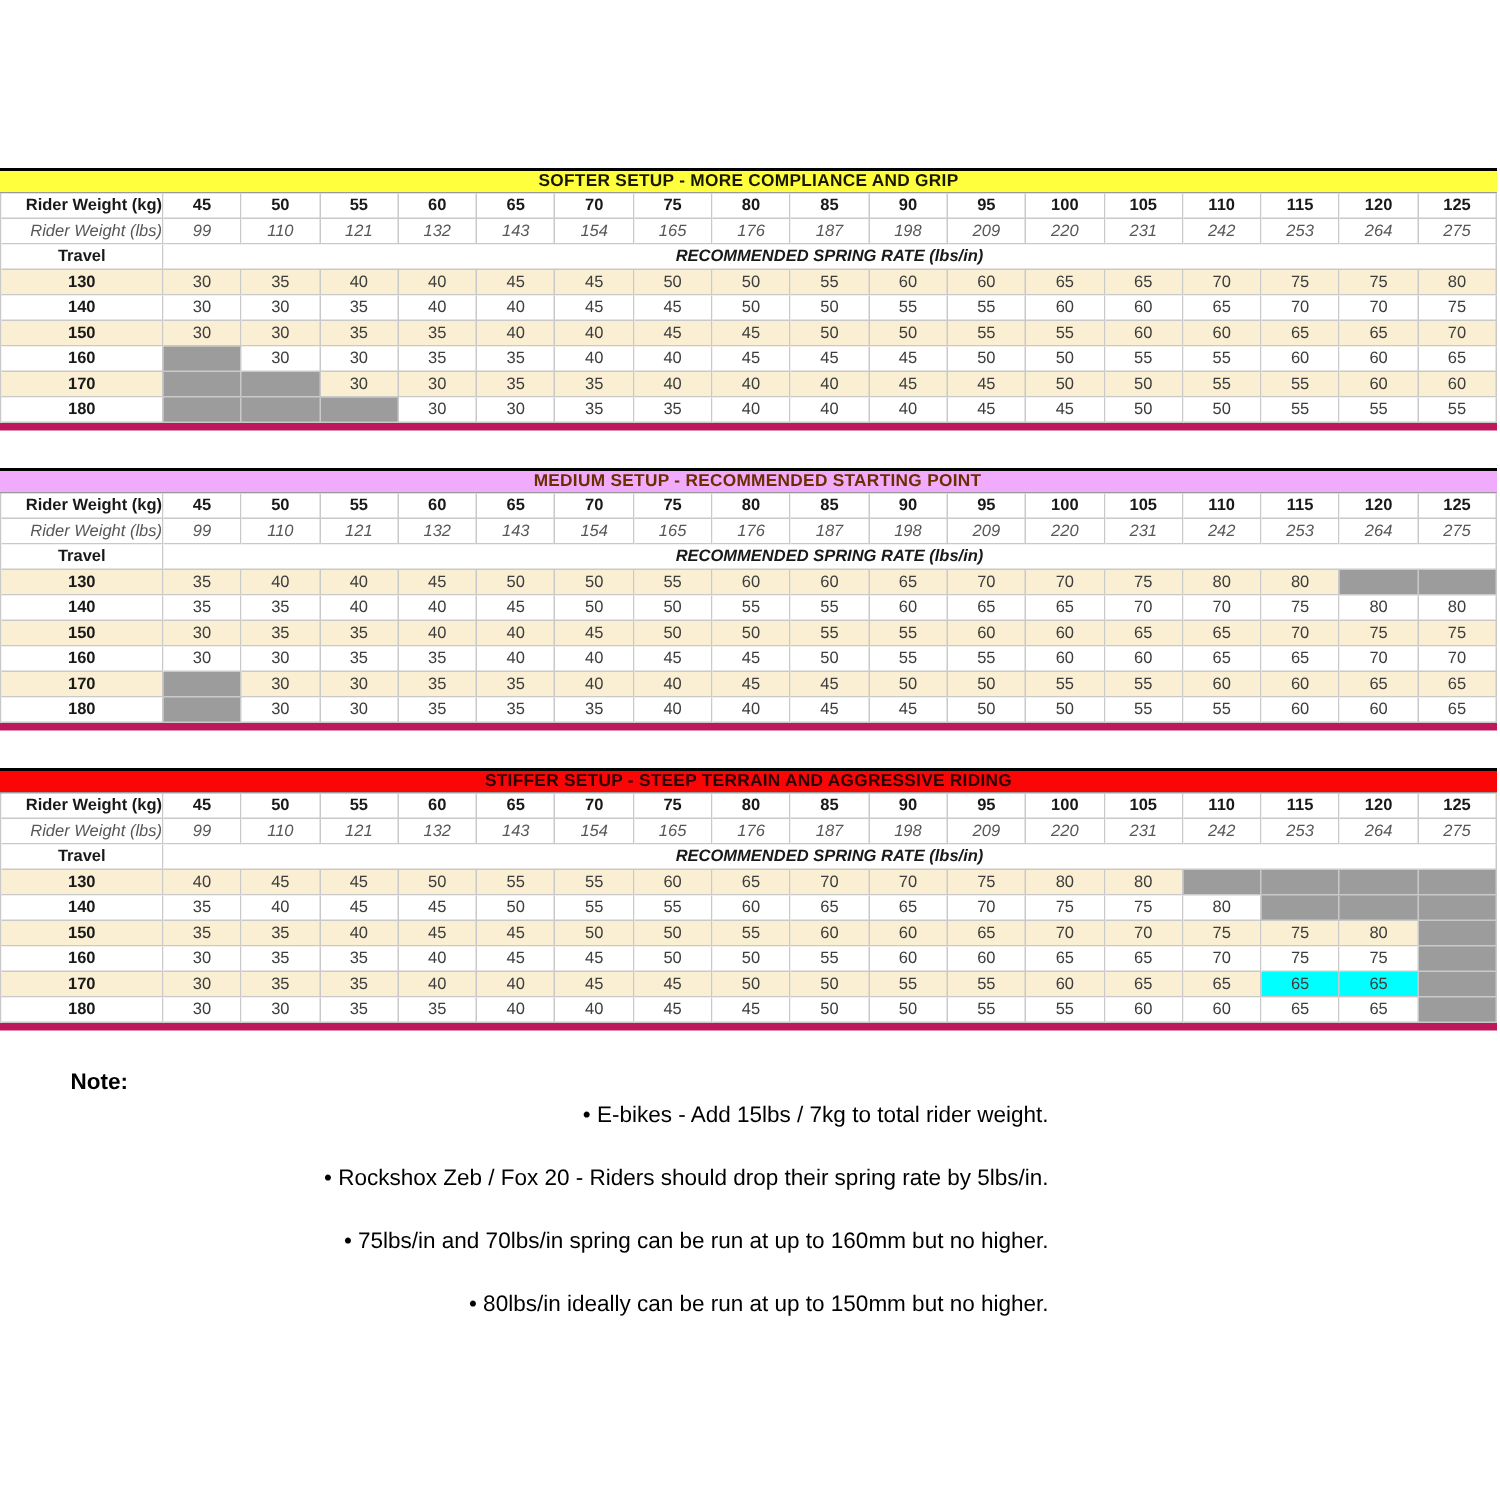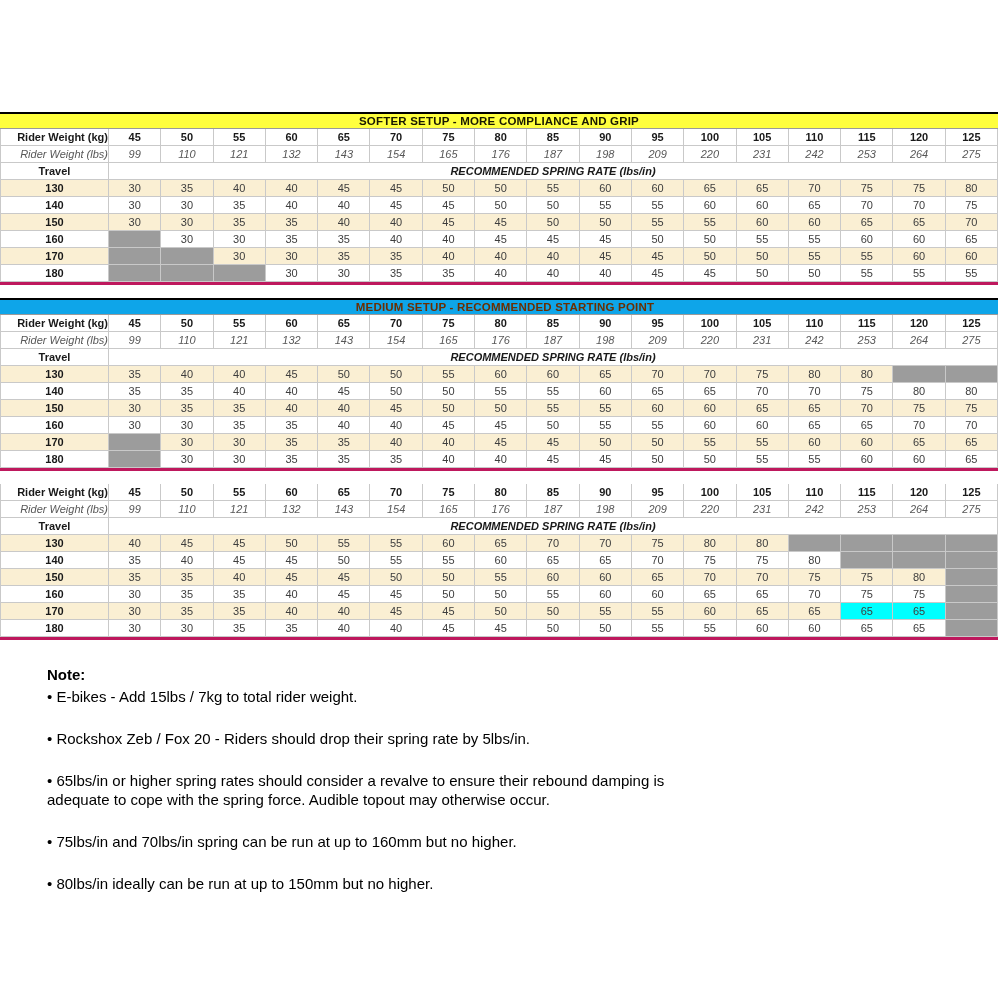--- a/index.html
+++ b/index.html
@@ -1,37 +1,37 @@
 <!DOCTYPE html>
 <html style="--beige: #FAEFD3; --gray: #9C9C9C; --cyan: #00FFFF; --grid: #C9C9C9;"><head>
 <meta charset="utf-8">
 <style>
   * { box-sizing: border-box; margin: 0; padding: 0; }
   html, body { width: 1000px; height: 1000px; background: #fff; overflow: hidden;
     font-family: "Liberation Sans", sans-serif; }
   .tables { padding-top: 112px; }
-  .sr-table { width: 998px; margin-bottom: 13px; border-bottom: 3px solid #be185d; }
+  .sr-table { width: 998px; margin-bottom: 25px; border-bottom: 5px solid #be185d; }
   .band { height: 17px; border-top: 2px solid #000; border-bottom: 1px solid #9a9a9a;
     display: flex; align-items: center; justify-content: center;
     font-weight: bold; font-size: 11.5px; letter-spacing: .2px; }
   .grid { display: grid; grid-template-columns: 108px repeat(17, 1fr);
     border-left: 1px solid var(--grid); }
   .cell { height: 17px; line-height: 16px; background: #fff;
     border-right: 1px solid var(--grid); border-bottom: 1px solid var(--grid);
     text-align: center; font-size: 11px; color: #3d3d3d; overflow: hidden; white-space: nowrap; }
   .cell.bold { font-weight: bold; color: #191919; }
   .cell.ital { font-style: italic; color: #575757; text-align: center; }
   .cell.left { text-align: right; padding-left: 5px; }
   .cell.beige { background: var(--beige); }
   .cell.gray  { background: var(--gray); }
   .cell.cyan  { background: var(--cyan); font-weight: normal; }
   .span17 { grid-column: span 17; font-style: italic; }
   .notes { margin: 26px 0 0 47px; width: 652px; font-size: 15px; color: #000; }
   .notes .heading { font-size: 15px; font-weight: bold; margin-bottom: 4px; margin-top: 15px; }
-  .bullet { margin-bottom: 23px; line-height: 19px; }
+  .bullet { margin-bottom: 23px; line-height: 19px; text-align: right; }
 </style>
 </head>
 <body>
 
 <div class="tables">
   <section class="sr-table">
     <div class="band" style="background: rgb(255, 255, 61); color: rgb(24, 24, 0);">
       <span>SOFTER SETUP - MORE COMPLIANCE AND GRIP</span>
     </div>
     <div class="grid">
@@ -178,21 +178,21 @@
         <div class="cell">45</div>
         <div class="cell">50</div>
         <div class="cell">50</div>
         <div class="cell">55</div>
         <div class="cell">55</div>
         <div class="cell">55</div>
       </div>
   </section>
 
   <section class="sr-table">
-    <div class="band" style="background: #0ea5e9; color: rgb(107, 46, 0); padding-left: 12px;">
+    <div class="band" style="background: #f0abfc; color: rgb(107, 46, 0); padding-left: 12px;">
       <span>MEDIUM SETUP - RECOMMENDED STARTING POINT</span>
     </div>
     <div class="grid">
         <div class="cell lbl bold left">Rider Weight (kg)</div>
         <div class="cell bold">45</div>
         <div class="cell bold">50</div>
         <div class="cell bold">55</div>
         <div class="cell bold">60</div>
         <div class="cell bold">65</div>
         <div class="cell bold">70</div>
@@ -332,20 +332,23 @@
         <div class="cell">50</div>
         <div class="cell">55</div>
         <div class="cell">55</div>
         <div class="cell">60</div>
         <div class="cell">60</div>
         <div class="cell">65</div>
       </div>
   </section>
 
   <section class="sr-table">
+    <div class="band" style="background: rgb(250, 6, 6); color: rgb(43, 0, 0);">
+      <span>STIFFER SETUP - STEEP TERRAIN AND AGGRESSIVE RIDING</span>
+    </div>
     <div class="grid">
         <div class="cell lbl bold left">Rider Weight (kg)</div>
         <div class="cell bold">45</div>
         <div class="cell bold">50</div>
         <div class="cell bold">55</div>
         <div class="cell bold">60</div>
         <div class="cell bold">65</div>
         <div class="cell bold">70</div>
         <div class="cell bold">75</div>
         <div class="cell bold">80</div>
@@ -488,17 +491,16 @@
         <div class="cell gray"></div>
       </div>
   </section>
 </div>
 
 <div class="notes">
   <p class="heading">Note:</p>
   <div>
       <p class="bullet">• E-bikes - Add 15lbs / 7kg to total rider weight.</p>
       <p class="bullet">• Rockshox Zeb / Fox 20 - Riders should drop their spring rate by 5lbs/in.</p>
-      <p class="bullet">• 65lbs/in or higher spring rates should consider a revalve to ensure their rebound damping is adequate to cope with the spring force. Audible topout may otherwise occur.</p>
       <p class="bullet">• 75lbs/in and 70lbs/in spring can be run at up to 160mm but no higher.</p>
       <p class="bullet">• 80lbs/in ideally can be run at up to 150mm but no higher.</p>
     </div>
 </div>
 
 </body></html>

